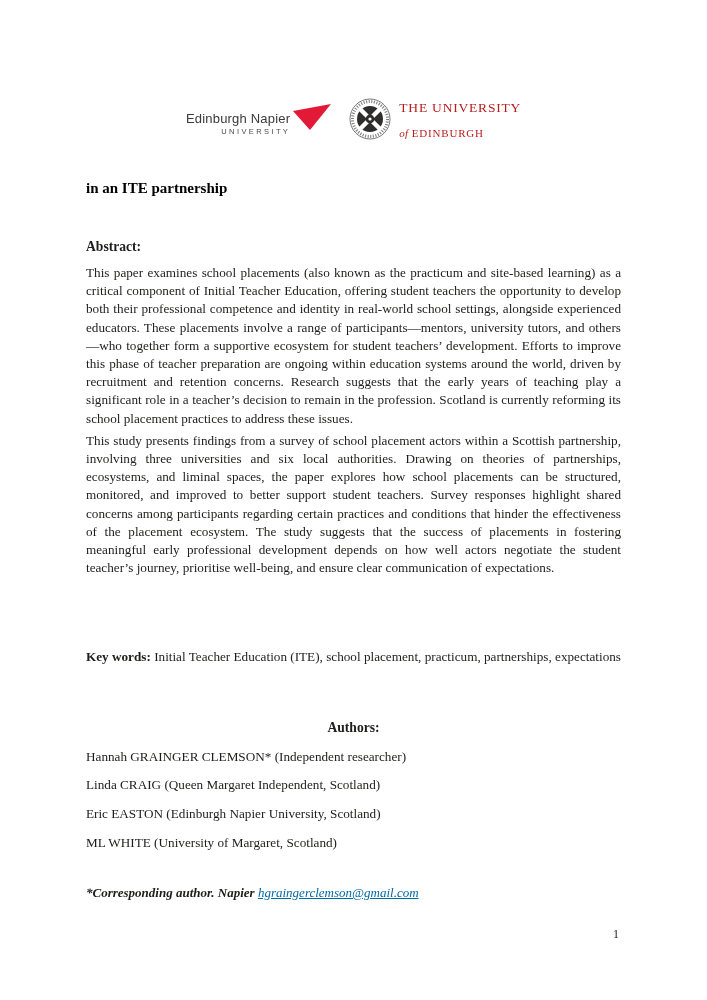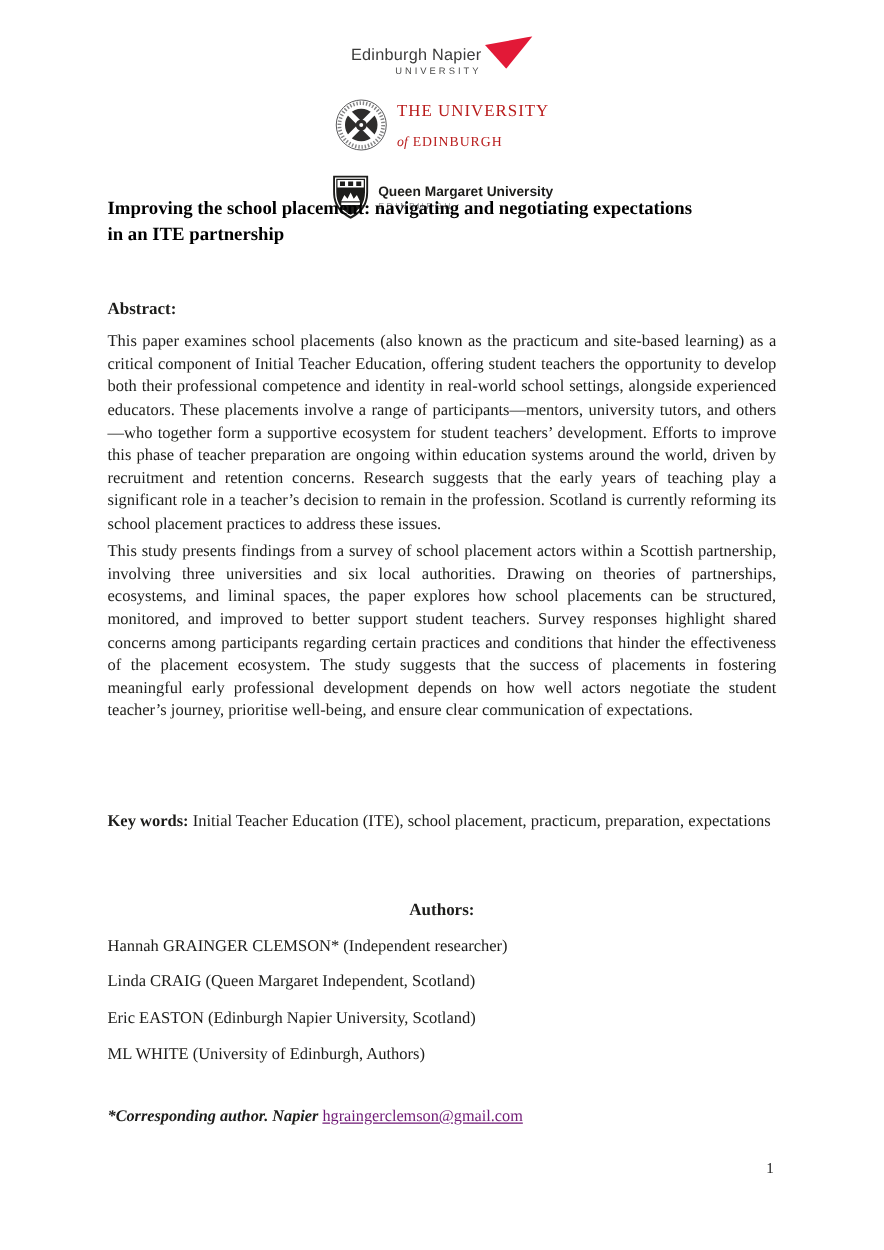--- a/index.html
+++ b/index.html
@@ -9,27 +9,26 @@
     height: 1000px;
     background: #ffffff;
     font-family: "Liberation Serif", serif;
     color: #1d1d1b;
     overflow: hidden;
   }
   .block { position: absolute; left: 86px; width: 535px; }
 
   
   .logos-row {
-    top: 78px;
+    top: 95px;
     height: 48px;
     display: flex;
     align-items: center;
     justify-content: center;
     gap: 18px;
-    flex-direction: column;
   }
   .logo { display: flex; align-items: center; }
 
   
   .napier { align-items: flex-start; }
   .napier-text { text-align: right; font-family: "Liberation Sans", sans-serif; margin-top: 9px; }
   .napier-name { font-size: 13px; color: #3a3a39; letter-spacing: 0.2px; }
   .napier-sub { font-size: 7.5px; color: #4a4a49; letter-spacing: 2.4px; margin-top: 1px; }
   .napier-flag { margin-left: 3px; margin-top: 2px; }
 
@@ -63,21 +62,21 @@
   .keywords { top: 648px; font-size: 13.2px; line-height: 18.2px; text-align: justify; }
   .keywords .kw-label { font-weight: bold; }
 
   .authors-section { top: 719px; }
   .authors-heading { font-size: 13.6px; font-weight: bold; line-height: 18.2px; margin: 0; text-align: center; }
   .author-line { font-size: 13.2px; line-height: 18.2px; margin: 10.5px 0 0 0; }
   .author-line:first-of-type { margin-top: 7px; }
 
   .footnote { top: 884px; font-size: 13px; line-height: 18px; }
   .footnote-lead { font-weight: bold; font-style: italic; }
-  .email-link { text-decoration: underline; color: #701a75; cursor: pointer; }
+  .email-link { font-style: italic; text-decoration: underline; color: #0369a1; cursor: pointer; }
 
   .page-number {
     position: absolute;
     top: 927px;
     right: 88px;
     font-size: 12px;
     color: #222;
   }
 </style>
 </head>
@@ -108,62 +107,46 @@
       </svg>
       <div class="uoe-text">
         <div class="uoe-line1">THE UNIVERSITY</div>
         <div class="uoe-line2">
           <span class="uoe-of">of</span>
           <span>EDINBURGH</span>
         </div>
       </div>
     </div>
 
-    <div class="logo qmu">
-      <svg width="31" height="38" viewBox="0 0 31 38">
-        <path d="M1.5 1.5 h28 v13 c0 12.5 -7 17.5 -14 21.5 c-7 -4 -14 -9 -14 -21.5 z" fill="#1d1d1b"></path>
-        <path d="M3.5 3.5 h24 v11 c0 11 -6 15.5 -12 19 c-6 -3.5 -12 -8 -12 -19 z" fill="none" stroke="#ffffff" stroke-width="1"></path>
-        <rect x="5" y="5" width="21" height="6" fill="#ffffff"></rect>
-        <rect x="7" y="6.2" width="4" height="3.6" fill="#1d1d1b"></rect>
-        <rect x="13.5" y="6.2" width="4" height="3.6" fill="#1d1d1b"></rect>
-        <rect x="20" y="6.2" width="4" height="3.6" fill="#1d1d1b"></rect>
-        <path d="M8 22 l2.5 -5 l2.5 3 l2.5 -5 l2.5 5 l2.5 -3 l2.5 5 z" fill="#ffffff"></path>
-        <rect x="8" y="23" width="15" height="2" fill="#ffffff"></rect>
-      </svg>
-      <div class="qmu-text">
-        <div class="qmu-name">Queen Margaret University</div>
-        <div class="qmu-sub">EDINBURGH</div>
-      </div>
-    </div>
 
   </div>
 
   <h1 class="block paper-title" style="margin:0;">
-    <span>Improving the school placement: navigating and negotiating expectations</span><br>
+    <br>
     <span>in an ITE partnership</span>
   </h1>
 
   <div class="block abstract-heading">Abstract:</div>
 
   <div class="block abstract-body">
     <p>This paper examines school placements (also known as the practicum and site-based learning) as a critical component of Initial Teacher Education, offering student teachers the opportunity to develop both their professional competence and identity in real-world school settings, alongside experienced educators. These placements involve a range of participants—mentors, university tutors, and others—who together form a supportive ecosystem for student teachers’ development. Efforts to improve this phase of teacher preparation are ongoing within education systems around the world, driven by recruitment and retention concerns. Research suggests that the early years of teaching play a significant role in a teacher’s decision to remain in the profession. Scotland is currently reforming its school placement practices to address these issues.</p>
     <p>This study presents findings from a survey of school placement actors within a Scottish partnership, involving three universities and six local authorities. Drawing on theories of partnerships, ecosystems, and liminal spaces, the paper explores how school placements can be structured, monitored, and improved to better support student teachers. Survey responses highlight shared concerns among participants regarding certain practices and conditions that hinder the effectiveness of the placement ecosystem. The study suggests that the success of placements in fostering meaningful early professional development depends on how well actors negotiate the student teacher’s journey, prioritise well-being, and ensure clear communication of expectations.</p>
   </div>
 
   <div class="block keywords">
     <span class="kw-label">Key words:</span>
-    <span>Initial Teacher Education (ITE), school placement, practicum, preparation, expectations</span>
+    <span>Initial Teacher Education (ITE), school placement, practicum, partnerships, expectations</span>
   </div>
 
   <div class="block authors-section">
     <p class="authors-heading">Authors:</p>
     <p class="author-line">Hannah GRAINGER CLEMSON* (Independent researcher)</p>
     <p class="author-line">Linda CRAIG (Queen Margaret Independent, Scotland)</p>
     <p class="author-line">Eric EASTON (Edinburgh Napier University, Scotland)</p>
-    <p class="author-line">ML WHITE (University of Edinburgh, Authors)</p>
+    <p class="author-line">ML WHITE (University of Margaret, Scotland)</p>
   </div>
 
   <div class="block footnote">
     <span class="footnote-lead">*Corresponding author. Napier </span><a class="email-link">hgraingerclemson@gmail.com</a>
   </div>
 
   <div class="page-number">1</div>
 
 </div>
 

